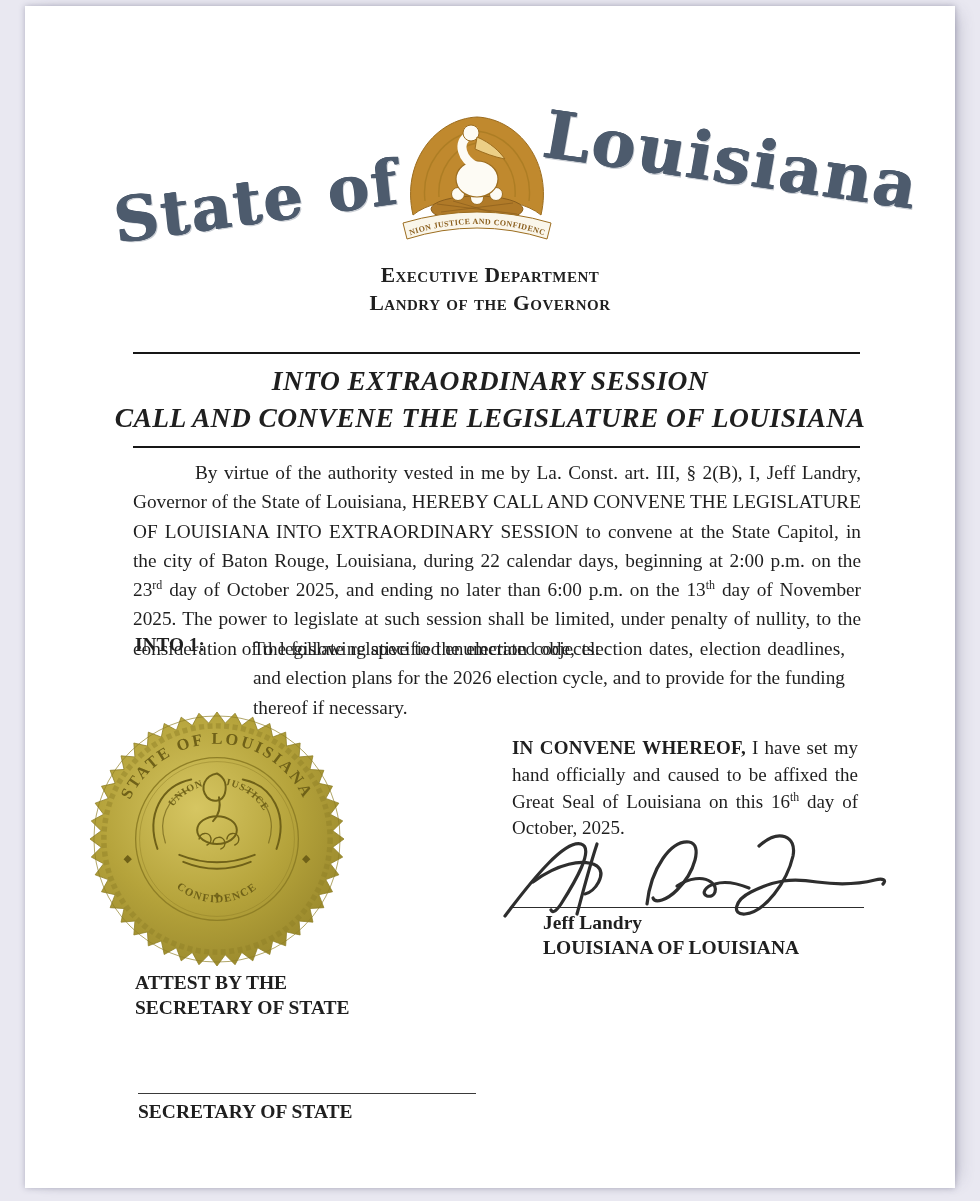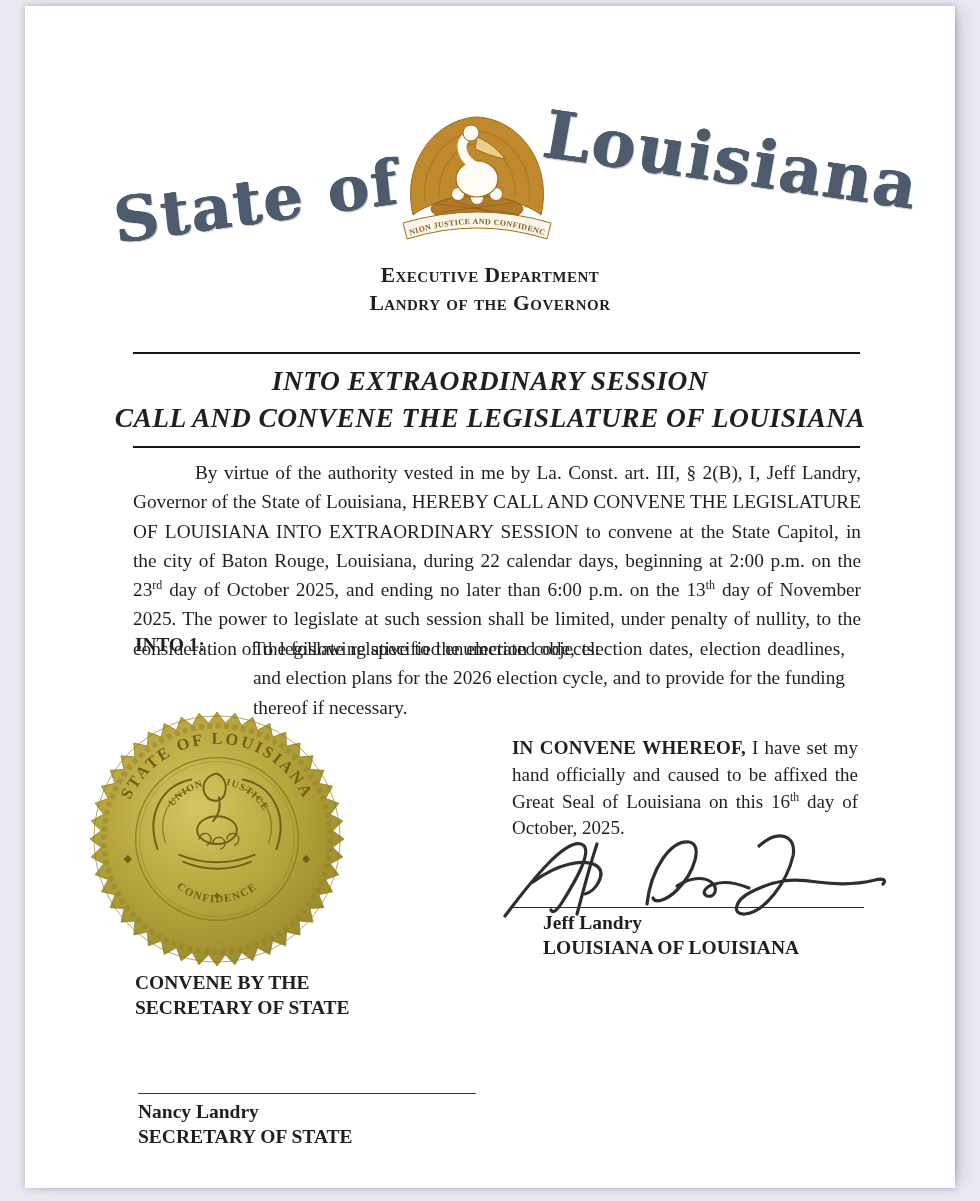--- a/index.html
+++ b/index.html
@@ -172,24 +172,23 @@
         <path d="M272,26 C292,8 310,16 306,36 C300,62 278,92 258,94 C244,95 248,80 264,72 C288,60 304,58 330,62 C352,65 372,64 388,60 C396,58 400,60 396,64"></path>
       </g>
     </svg>
     <div class="sig-line"></div>
     <div class="gov-block">
       <div>Jeff Landry</div>
       <div>LOUISIANA OF LOUISIANA</div>
     </div>
 
     <div class="attest">
-      <div>CONVENE BY THE</div>
+      <div>ATTEST BY THE</div>
       <div>SECRETARY OF STATE</div>
     </div>
 
     <div class="sec-line"></div>
     <div class="sec-block">
-      <div>Nancy Landry</div>
       <div>SECRETARY OF STATE</div>
     </div>
 
   </div>
 </div>
 
 </body></html>

